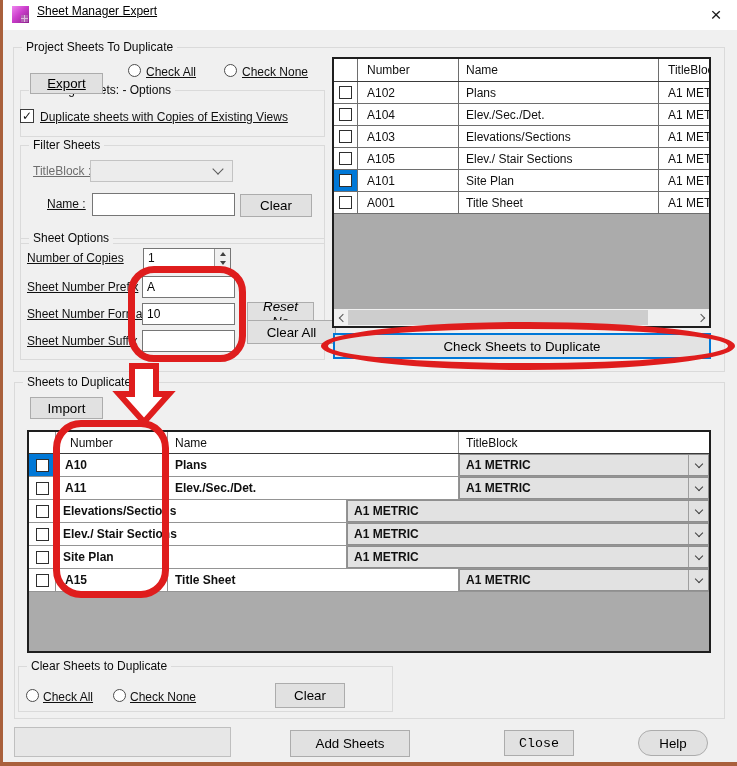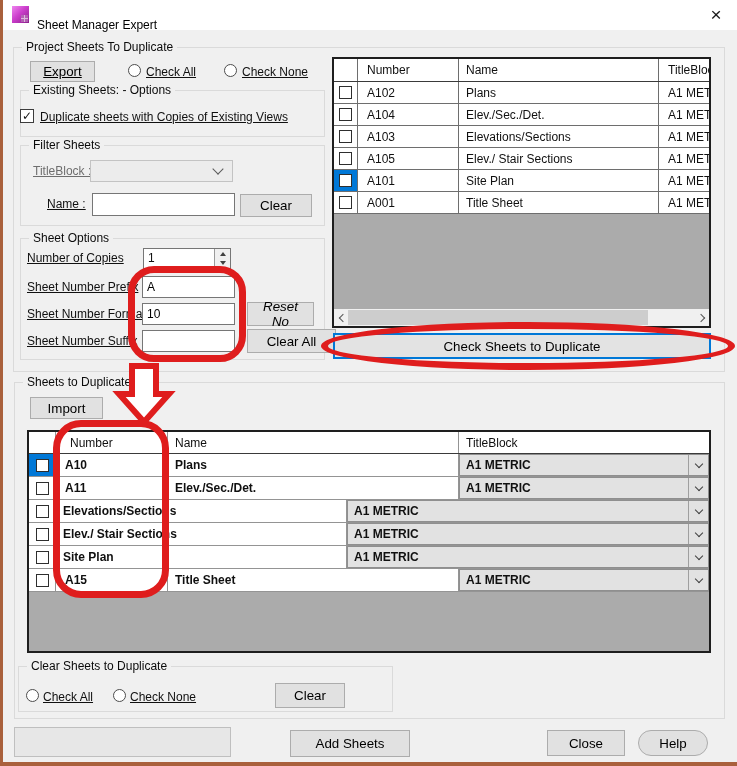--- a/index.html
+++ b/index.html
@@ -15,21 +15,21 @@
   .frame-left{position:absolute;left:0;top:0;width:3px;height:766px;background:var(--brown);z-index:80;}
   .frame-bottom{position:absolute;left:0;bottom:0;width:737px;height:4px;background:var(--brown);z-index:80;}
 
   
   .titlebar{position:absolute;left:3px;top:0;right:0;height:30px;background:#fff;z-index:5;}
   .app-icon{position:absolute;left:9px;top:6px;width:17px;height:17px;
             background:linear-gradient(135deg,#ef86ef 0%,#cc3ecc 45%,#8c1f8c 100%);}
   .app-icon::after{content:'';position:absolute;right:1px;bottom:1px;width:7px;height:7px;
             background:linear-gradient(#e6cfe6,#e6cfe6) 0 3px/7px 1px no-repeat,
                        linear-gradient(#e6cfe6,#e6cfe6) 3px 0/1px 7px no-repeat,#b56ab5;opacity:.85;}
-  .win-title{position:absolute;left:34px;top:18px;color:#000;}
+  .win-title{position:absolute;left:34px;top:4px;color:#000;text-decoration:underline;}
   .close-btn{position:absolute;right:8px;top:2px;width:26px;height:26px;text-align:center;
              font-size:19px;line-height:25px;color:#1a1a1a;font-weight:400;}
 
   
   .group{position:absolute;border:1px solid #dadada;z-index:1;}
   .glabel{position:absolute;top:-8px;left:8px;background:#f0f0f0;padding:0 4px;white-space:nowrap;color:#0a0a0a;}
 
   
   .btn{position:absolute;background:#e1e1e1;border:1px solid #acacac;display:flex;align-items:center;
        justify-content:center;color:#000;z-index:2;}
@@ -113,35 +113,35 @@
 <div class="titlebar">
   <div class="app-icon"></div>
   <span class="win-title">Sheet Manager Expert</span>
   <div class="close-btn">×</div>
 </div>
 
 <div class="group" style="left:13px;top:47px;width:712px;height:325px;">
   <span class="glabel">Project Sheets To Duplicate</span>
 </div>
 
-<button class="btn" style="left:30px;top:61px;width:65px;height:21px;text-decoration:underline;">Export</button>
+<button class="btn" style="left:30px;top:73px;width:73px;height:21px;text-decoration:underline;">Export</button>
 <div class="radio" style="left:128px;top:64px;"></div>
 <span class="lbl" style="left:146px;top:65px;">Check All</span>
 <div class="radio" style="left:224px;top:64px;"></div>
 <span class="lbl" style="left:242px;top:65px;">Check None</span>
 
 <div class="group" style="left:20px;top:90px;width:305px;height:47px;">
   <span class="glabel">Existing Sheets: - Options</span>
 </div>
 <div class="checkbox" style="left:20px;top:109px;">
   <span>✓</span>
 </div>
 <span class="lbl" style="left:40px;top:110px;">Duplicate sheets with Copies of Existing  Views</span>
 
-<div class="group" style="left:20px;top:145px;width:305px;height:81px;">
+<div class="group" style="left:20px;top:145px;width:305px;height:99px;">
   <span class="glabel">Filter Sheets</span>
 </div>
 <span class="lbl" style="left:33px;top:164px;color:#6e6e6e;">TitleBlock :</span>
 <div class="combo-disabled" style="left:90px;top:160px;width:143px;height:22px;">
   <div class="chev"></div>
 </div>
 <span class="lbl" style="left:47px;top:197px;">Name :</span>
 <input class="txt" style="left: 92px; top: 193px; width: 143px; height: 23px;" value="">
 <button class="btn" style="left:240px;top:194px;width:72px;height:23px;">Clear</button>
 
@@ -160,21 +160,21 @@
       </div>
   </div>
 </div>
 <span class="lbl" style="left:27px;top:280px;">Sheet Number Prefix</span>
 <input class="txt" style="left: 142px; top: 276px; width: 93px; height: 22px;" value="A">
 <span class="lbl" style="left:27px;top:307px;">Sheet Number Format</span>
 <input class="txt" style="left: 142px; top: 303px; width: 93px; height: 22px;" value="10">
 <button class="btn" style="left:247px;top:302px;width:67px;height:24px;font-style:italic;">Reset No</button>
 <span class="lbl" style="left:27px;top:334px;">Sheet Number Suffix</span>
 <input class="txt" style="left: 142px; top: 330px; width: 93px; height: 22px;" value="">
-<button class="btn" style="left:247px;top:329px;width:89px;height:24px;">Clear All</button>
+<button class="btn" style="left:247px;top:320px;width:89px;height:24px;">Clear All</button>
 
 <div class="grid tg" style="left:332px;top:57px;width:379px;height:271px;">
   <div class="g-body" id="source-grid-body">
       <div class="g-row g-head">
         <div class="hcell c-sel"></div>
         <div class="hcell c-num">Number</div>
         <div class="hcell c-name">Name</div>
         <div class="hcell c-tb">TitleBlock</div>
       </div>
       <div class="g-row">
@@ -348,21 +348,21 @@
   <span class="glabel">Clear Sheets to Duplicate</span>
 </div>
 <div class="radio" style="left:26px;top:689px;"></div>
 <span class="lbl" style="left:43px;top:690px;">Check All</span>
 <div class="radio" style="left:113px;top:689px;"></div>
 <span class="lbl" style="left:130px;top:690px;">Check None</span>
 <button class="btn" style="left:275px;top:683px;width:70px;height:25px;">Clear</button>
 
 <div class="footer-panel"></div>
 <button class="btn" style="left:290px;top:730px;width:120px;height:27px;">Add Sheets</button>
-<button class="btn" style="left:547px;top:730px;width:78px;height:26px;">Close</button>
+<button class="btn" style="left:504px;top:730px;width:70px;height:26px;font-family:Liberation Mono, monospace;">Close</button>
 <button class="btn" style="left:638px;top:730px;width:70px;height:26px;border-radius:13px;">Help</button>
 
 <div class="anno anno-fields"></div>
 <div class="anno anno-copy"></div>
 <div class="anno anno-numcol"></div>
 <svg class="anno-arrow" width="68" height="62" viewBox="0 0 68 62">
   <polygon points="22,3 46,3 46,31 59,31 34,59 9,31 22,31" fill="#ffffff" stroke="#df1d1d" stroke-width="6" stroke-linejoin="miter"></polygon>
 </svg>
 
 <div class="frame-left"></div>

